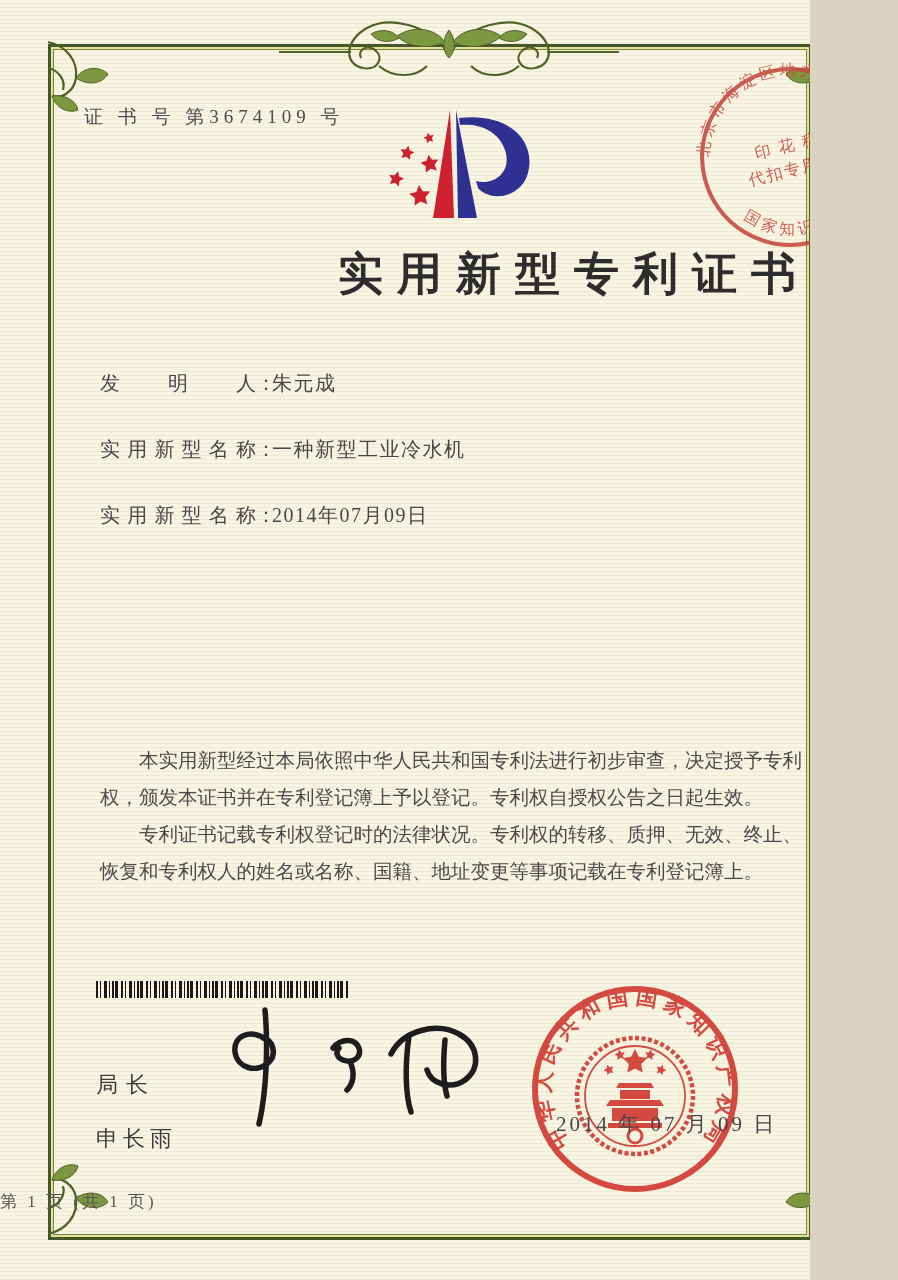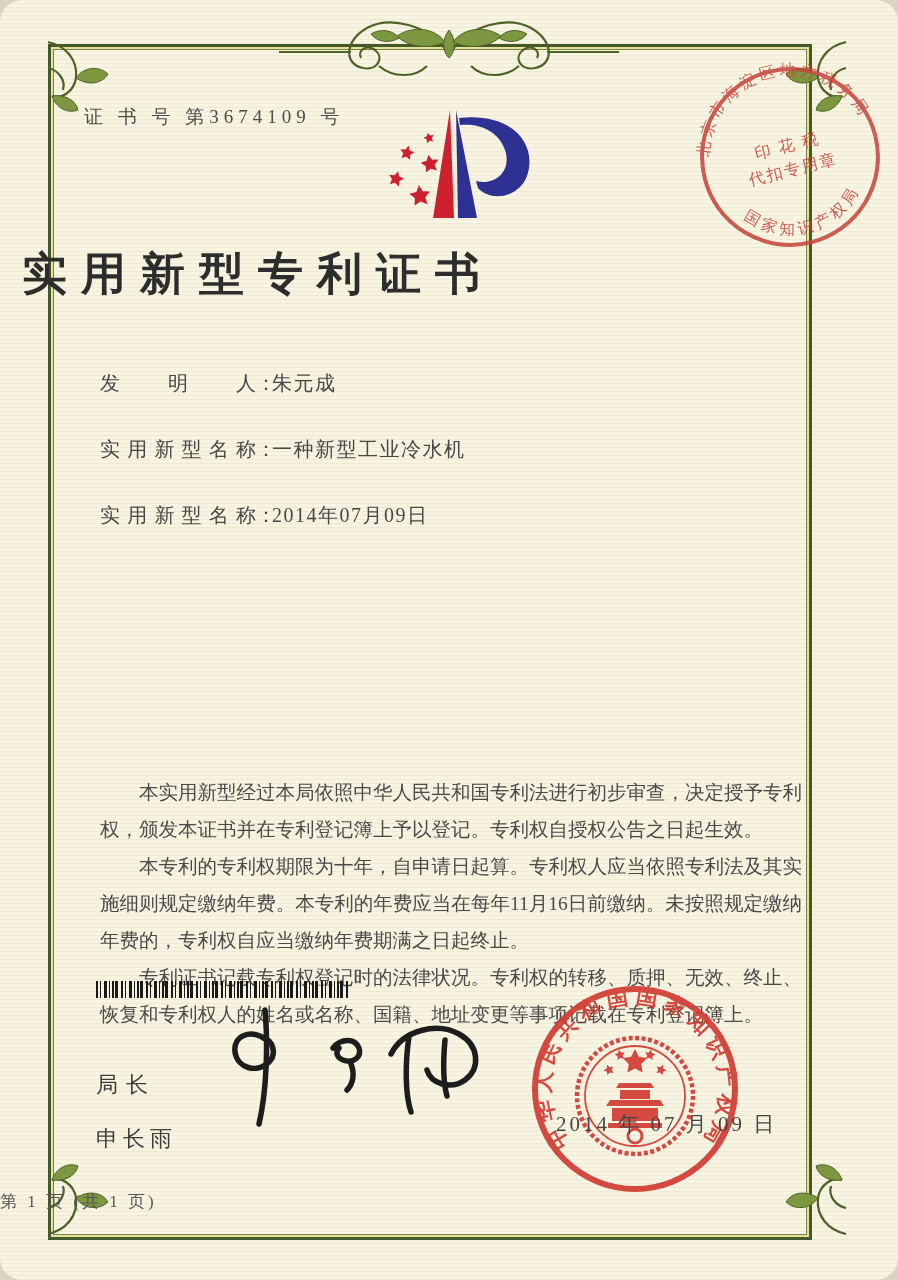--- a/index.html
+++ b/index.html
@@ -1,46 +1,45 @@
 <!DOCTYPE html>
 <html><head>
 <meta charset="utf-8">
 <style>
   html,body{margin:0;padding:0;background:#d9d4c0;}
   .page{
-    position:relative;width:898px;height:1280px;overflow:hidden;
+    position:relative;width:810px;height:1280px;overflow:hidden;
     font-family:"Liberation Serif","DejaVu Serif",serif;
     background:
       repeating-linear-gradient(0deg, rgba(185,175,135,.14) 0 1px, rgba(0,0,0,0) 1px 4px),
       #f8f4e2;
     color:#3f3f3f;
-    border-radius:22px;
   }
   
   .frame{
     position:absolute;left:48px;top:44px;width:758px;height:1190px;
     border:3px solid #44592b;
     box-shadow:inset 0 0 0 2px #e8e19b, inset 0 0 0 3px #74823f;
   }
   .ornament{position:absolute;pointer-events:none;}
   
   .cert-no{position:absolute;left:84px;top:104px;font-size:19px;letter-spacing:5px;color:#4c4c4c;}
   .logo{position:absolute;left:332px;top:96px;width:240px;height:148px;}
   .title{
-    position:absolute;left:8px;top:244px;width:100%;text-align:left;
+    position:absolute;left:0;top:244px;width:100%;text-align:right;
     font-size:45px;font-weight:bold;letter-spacing:14px;text-indent:14px;color:#2d2d2d;
   }
   
   .fields{position:absolute;left:100px;top:370px;width:680px;font-size:20px;color:#474747;}
   .field{height:66px;}
   .flabel{display:inline-block;width:156px;text-align:justify;text-align-last:justify;vertical-align:top;}
   .fcolon{display:inline-block;width:16px;}
   .fvalue{letter-spacing:1.5px;}
   
-  .body-text{position:absolute;left:100px;top:742px;width:702px;font-size:19.5px;line-height:37px;text-align:justify;color:#4a4a4a;margin-top:32px;}
+  .body-text{position:absolute;left:100px;top:742px;width:702px;font-size:19.5px;line-height:37px;text-align:justify;color:#4a4a4a;}
   .body-text p{margin:0;text-indent:2em;}
   
   .barcode{
     position:absolute;left:96px;top:981px;width:252px;height:17px;
     background:repeating-linear-gradient(90deg,
       #191919 0 2px, transparent 2px 4px,
       #191919 4px 5px, transparent 5px 8px,
       #191919 8px 11px, transparent 11px 13px,
       #191919 13px 14px, transparent 14px 16px,
       #191919 16px 18px, transparent 18px 19px,
@@ -169,21 +168,20 @@
     <div class="field">
       <span class="flabel">实用新型名称</span><span class="fcolon">：</span><span class="fvalue">一种新型工业冷水机</span>
     </div>
     <div class="field">
       <span class="flabel">实用新型名称</span><span class="fcolon">：</span><span class="fvalue">2014年07月09日</span>
     </div>
   </div>
 
   <div class="body-text">
     <p>本实用新型经过本局依照中华人民共和国专利法进行初步审查，决定授予专利权，颁发本证书并在专利登记簿上予以登记。专利权自授权公告之日起生效。</p>
-    <p>本专利的专利权期限为十年，自申请日起算。专利权人应当依照专利法及其实施细则规定缴纳年费。本专利的年费应当在每年11月16日前缴纳。未按照规定缴纳年费的，专利权自应当缴纳年费期满之日起终止。</p>
     <p>专利证书记载专利权登记时的法律状况。专利权的转移、质押、无效、终止、恢复和专利权人的姓名或名称、国籍、地址变更等事项记载在专利登记簿上。</p>
   </div>
 
   <div class="barcode"></div>
 
   <div class="signer-title">局长</div>
   <div class="signer-name">申长雨</div>
 
   <svg class="signature" viewBox="0 0 300 132">
     <g fill="none" stroke="#1d1d1d" stroke-width="5.5" stroke-linecap="round" stroke-linejoin="round">

